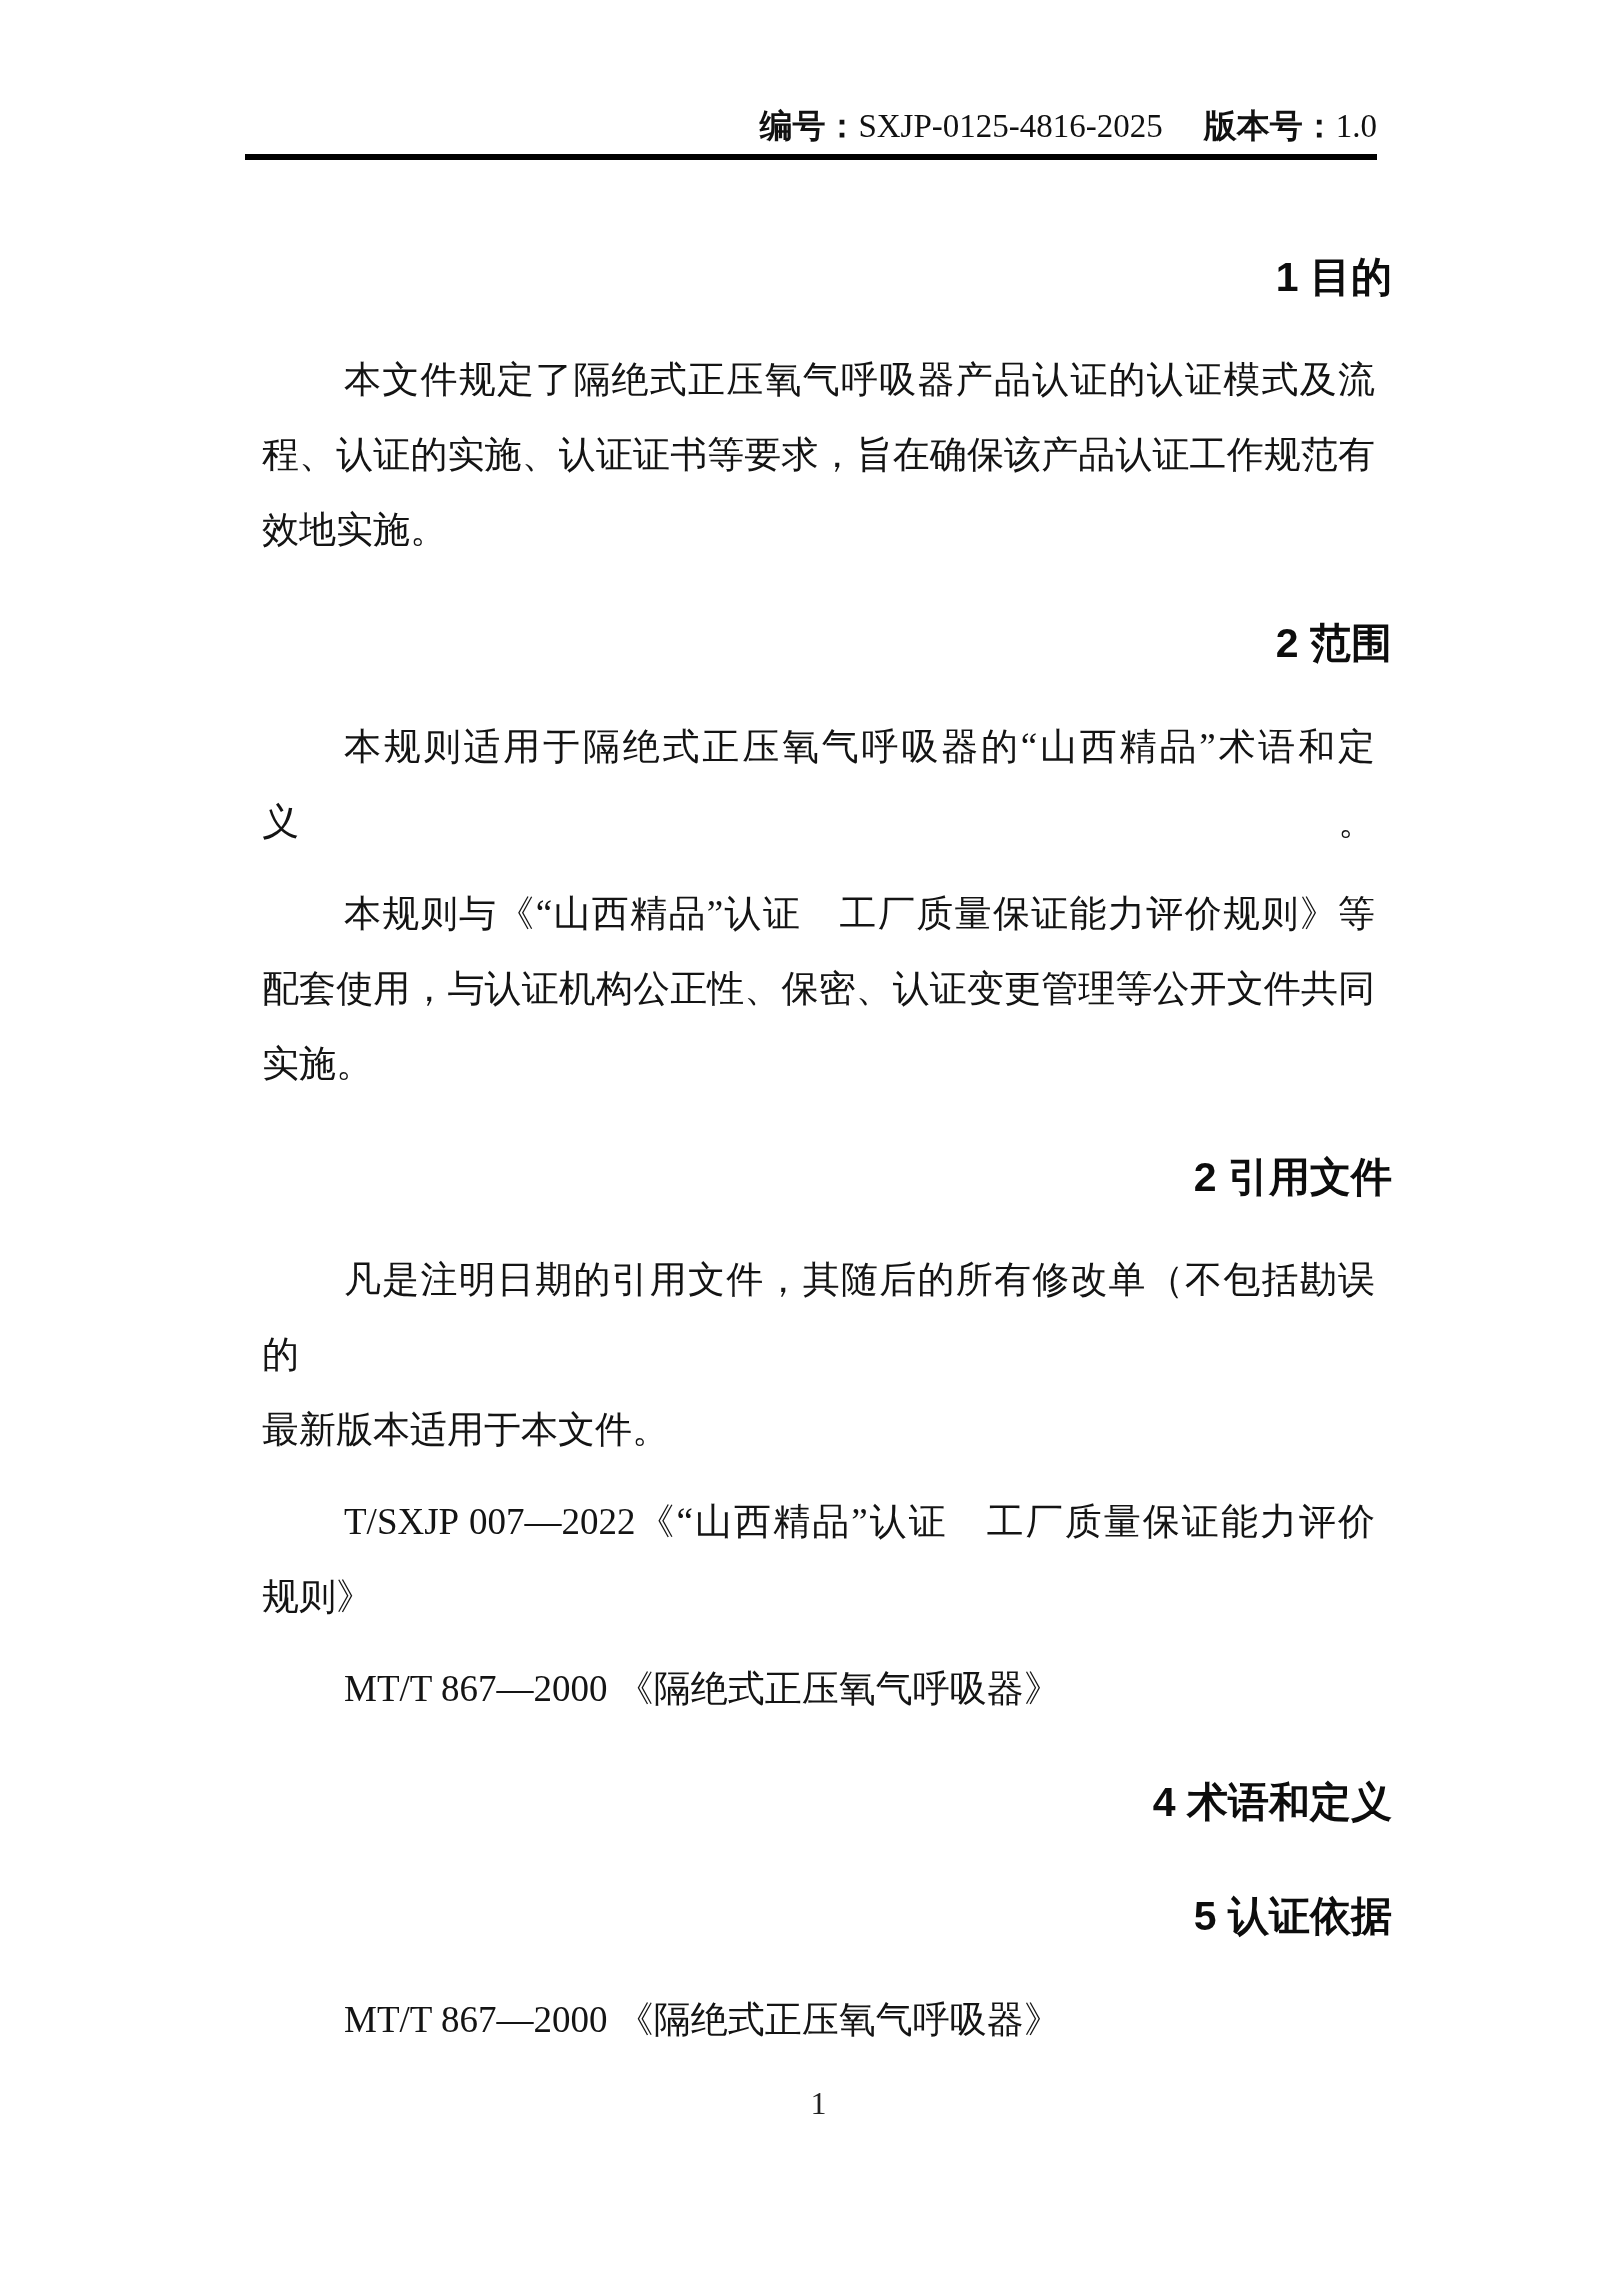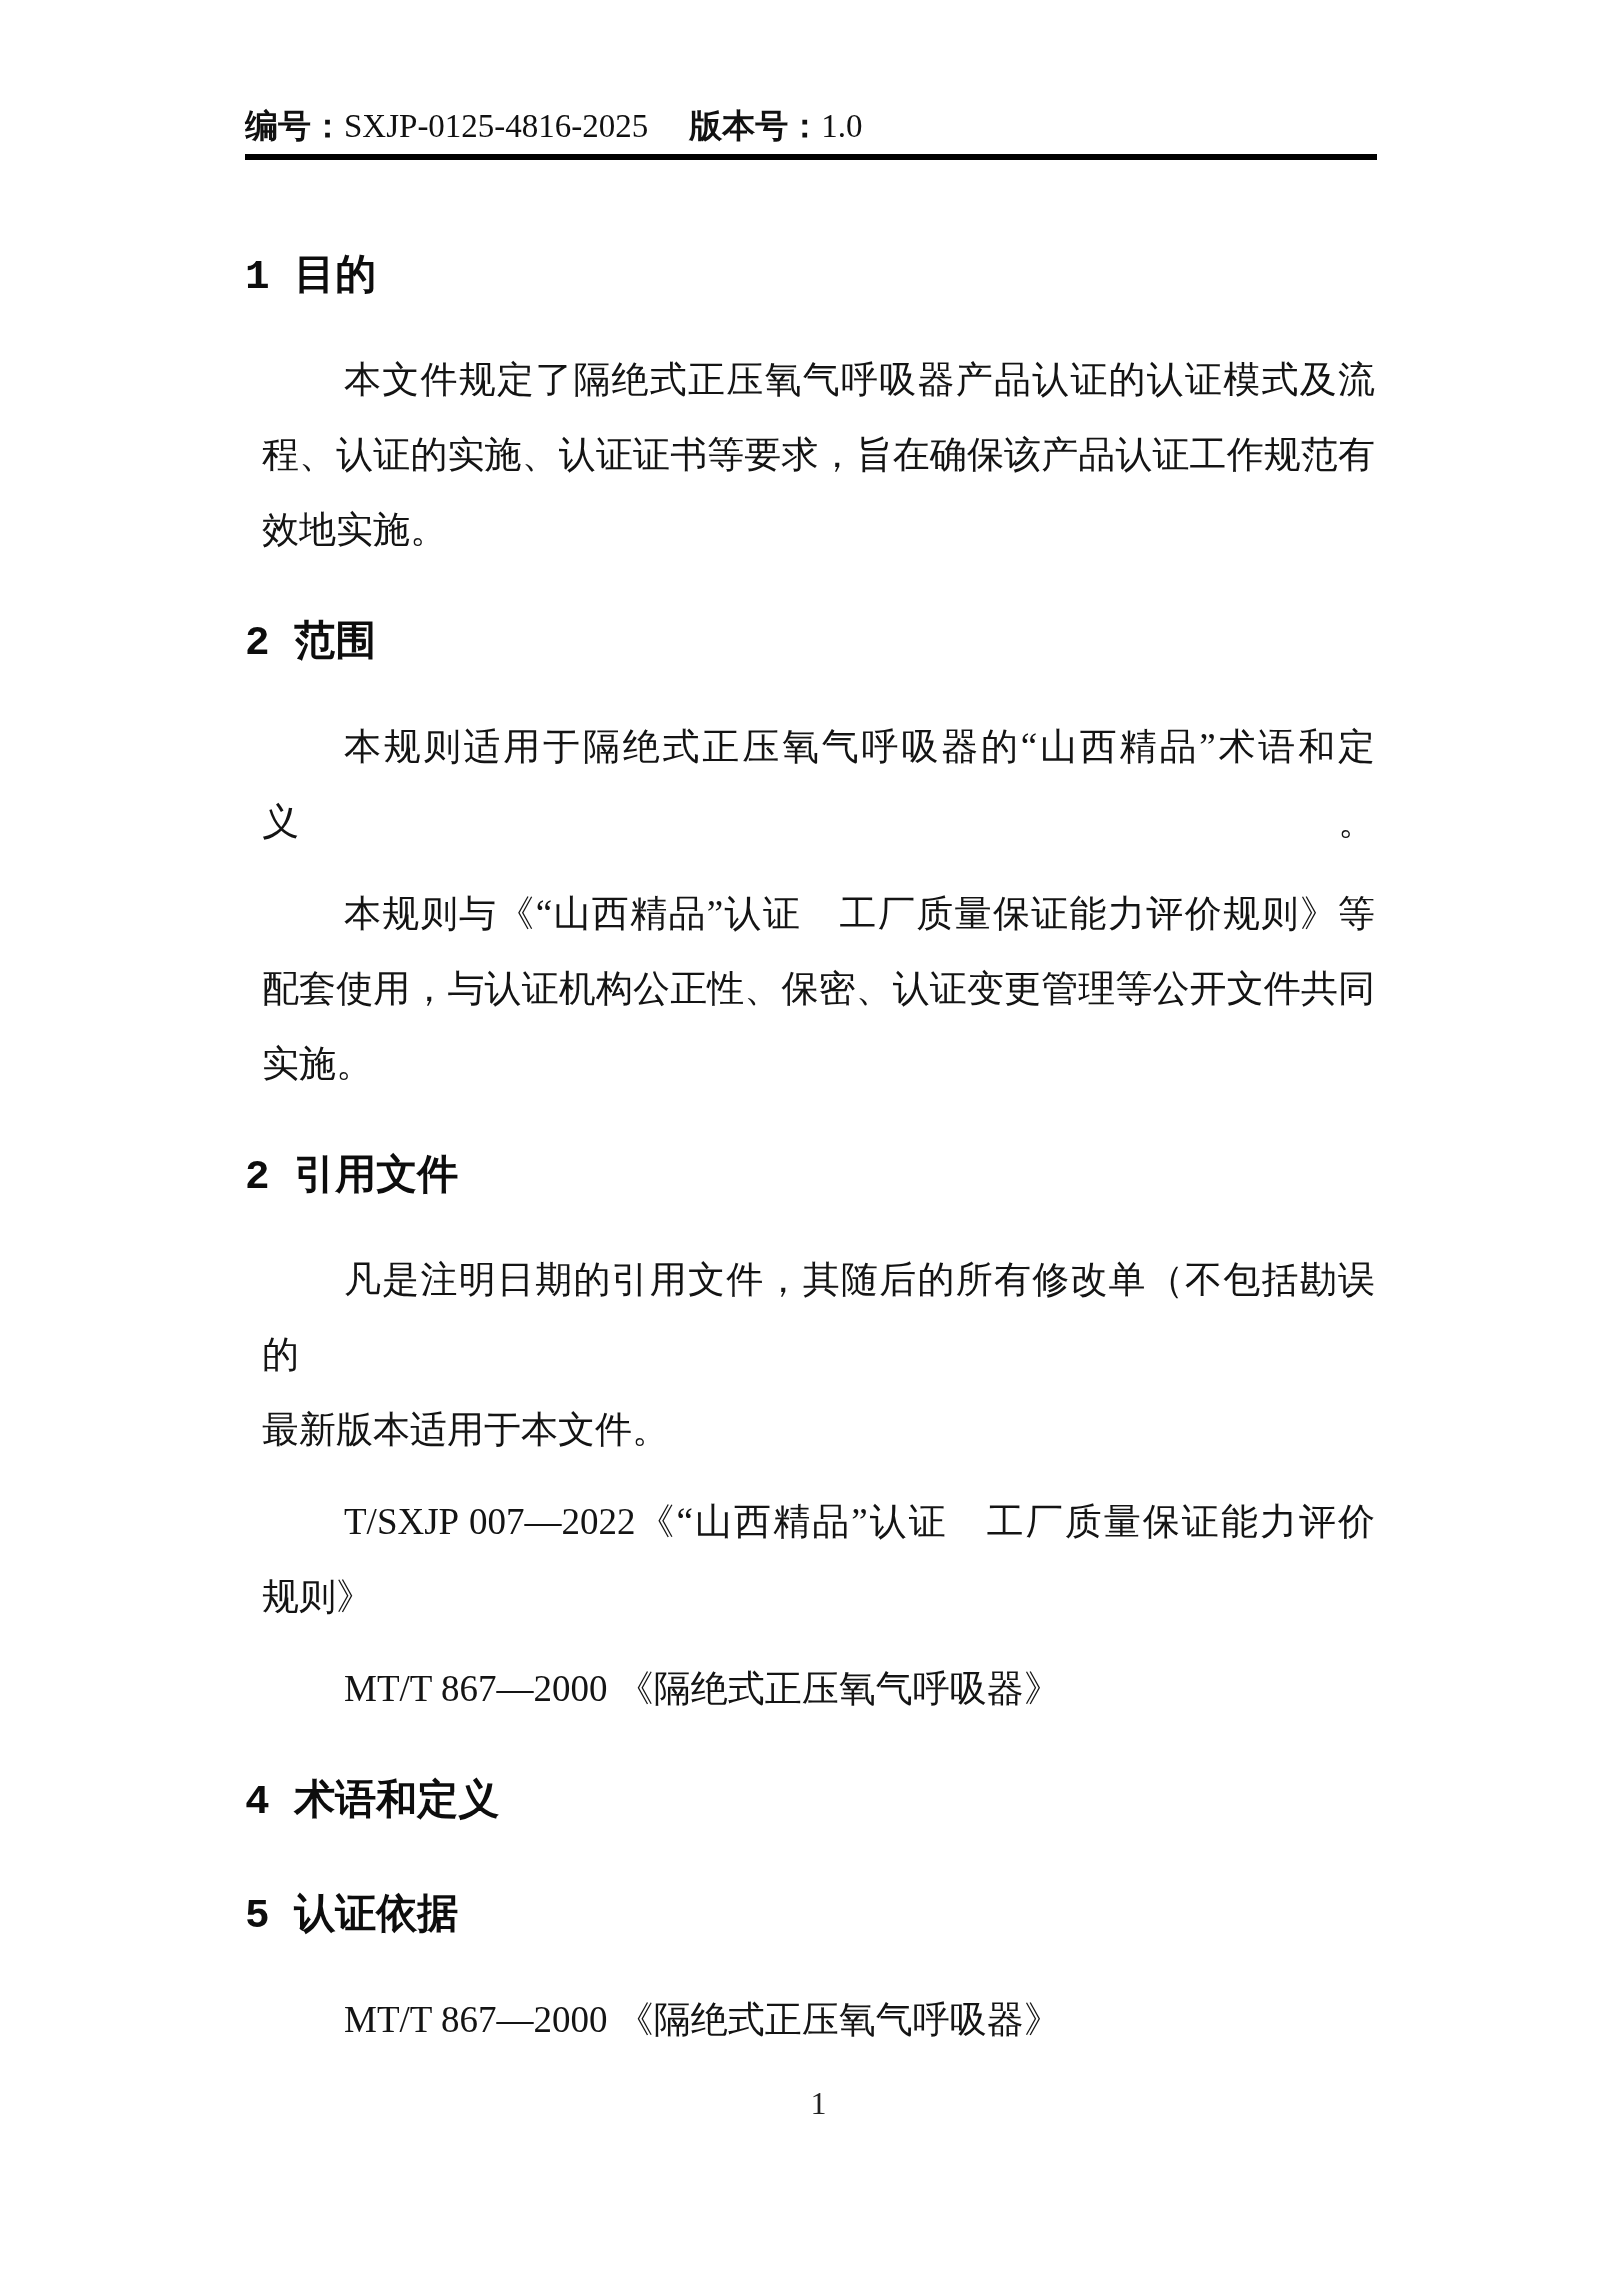--- a/index.html
+++ b/index.html
@@ -15,20 +15,21 @@
     color: #1a1a1a;
     font-family: "Liberation Serif", serif;
     overflow: hidden;
   }
   
   .doc-header {
     position: absolute;
     left: 245px;
     top: 104px;
     width: 1132px;
+    text-align: right;
     font-size: 33px;
     line-height: 43px;
     white-space: nowrap;
     color: #111;
   }
   .doc-header .lbl {
     font-family: "Liberation Sans", sans-serif;
     font-weight: 700;
   }
   .doc-header .version-lbl {
@@ -46,26 +47,27 @@
   .content {
     position: absolute;
     left: 245px;
     top: 240px;
     width: 1147px;
     font-size: 37px;
     line-height: 75px;
     color: #141414;
   }
   .heading {
-    font-family: Liberation Mono, monospace;
+    font-family: Liberation Sans, sans-serif;
     font-weight: 700;
     font-size: 41px;
     line-height: 75px;
     margin: 39px 0 27.4px 0;
     color: #0d0d0d;
+    text-align: right;
   }
   .sec:first-child .heading {
     margin-top: 0;
   }
   .para {
     margin: 17px;
   }
   .line {
     min-height: 75px;
   }

